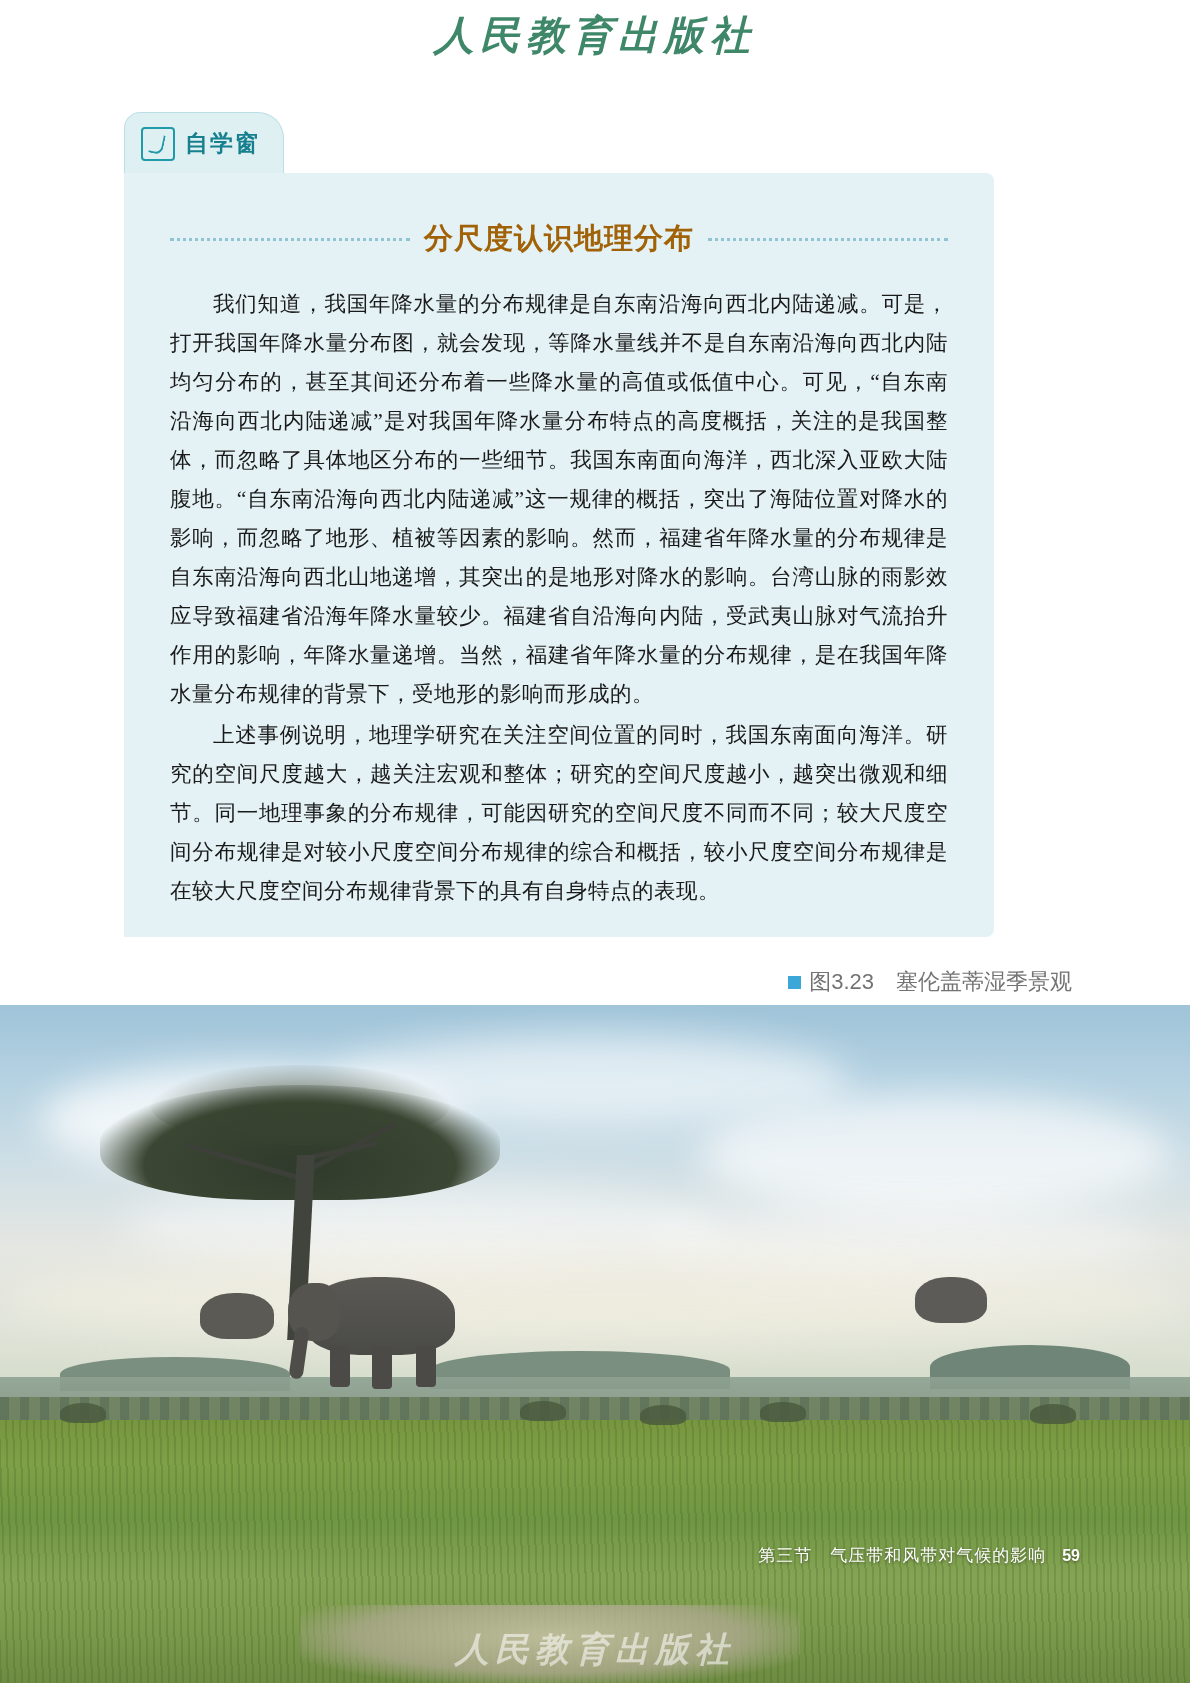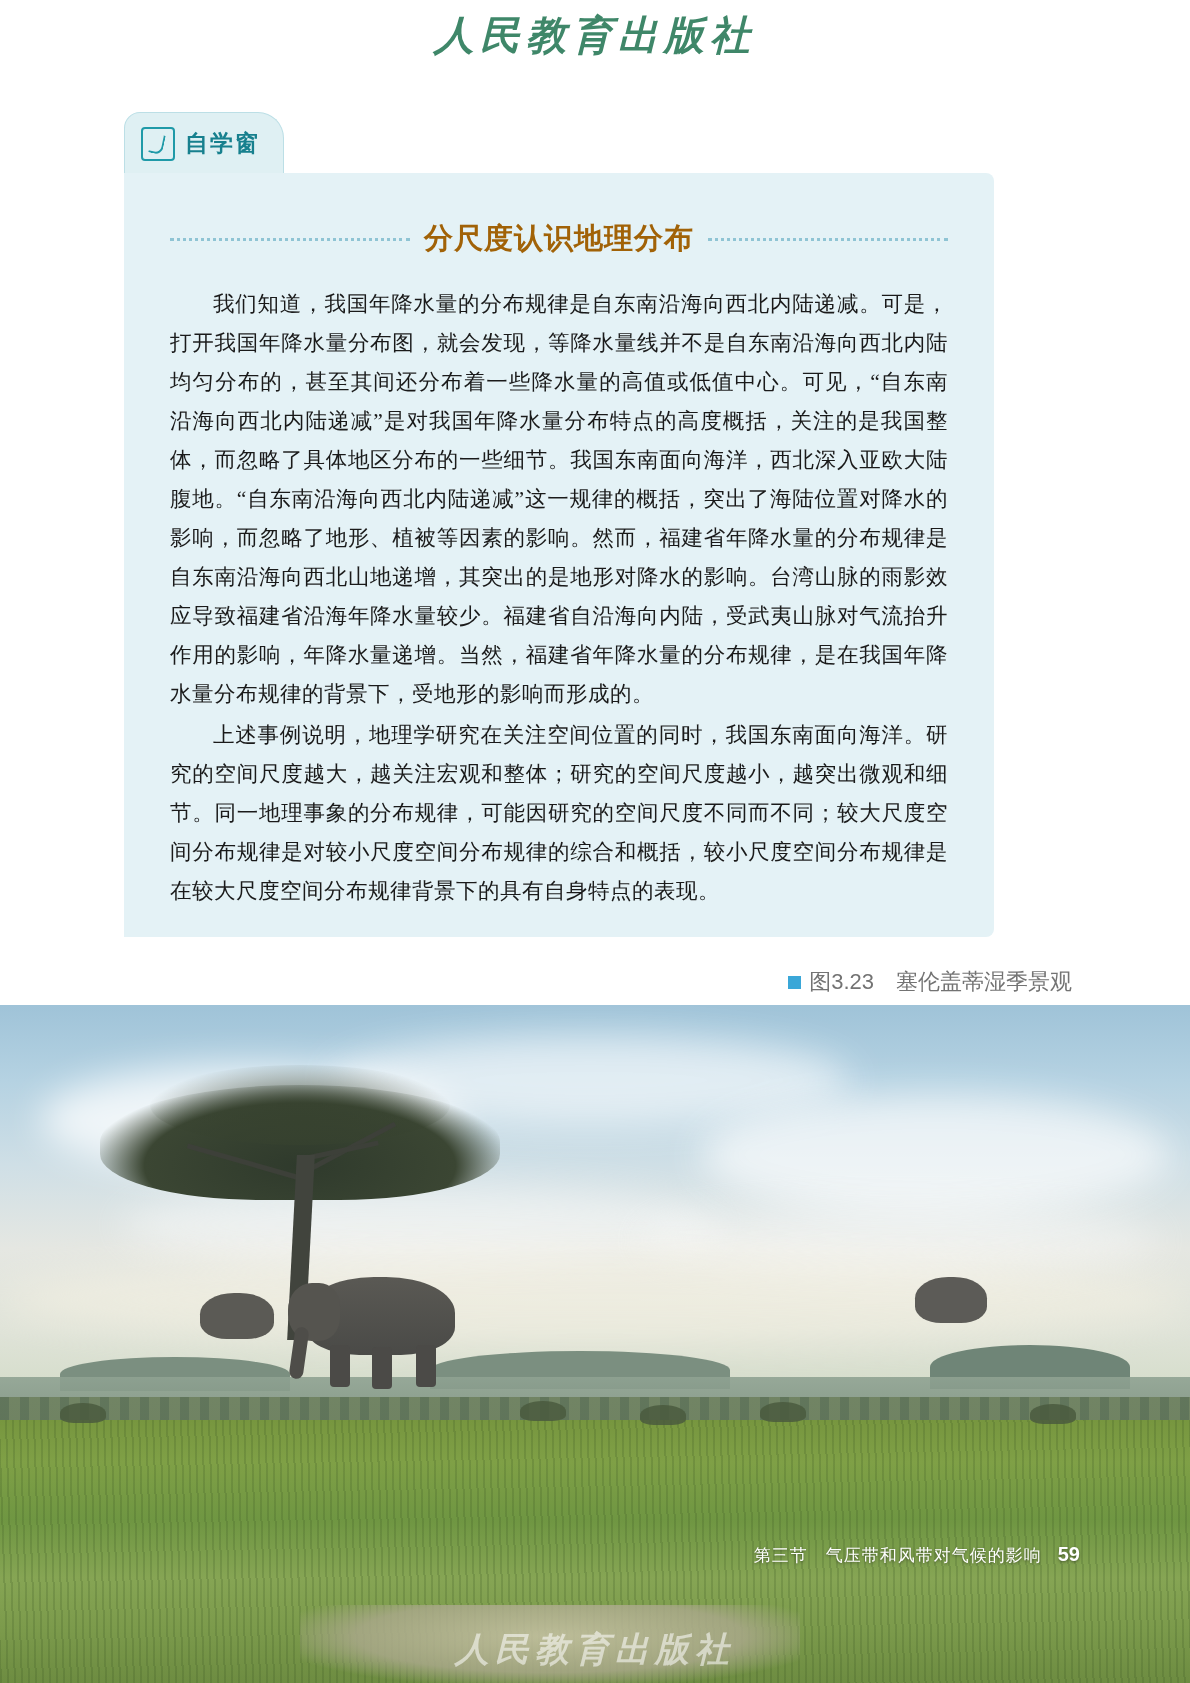--- a/index.html
+++ b/index.html
@@ -339,21 +339,21 @@
     right: 110px;
     bottom: 116px;
     display: flex;
     align-items: baseline;
     gap: 16px;
     font-family: Liberation Sans, sans-serif;
     color: #ffffff;
     text-shadow: 0 1px 3px rgba(0,0,0,.45);
   }
   .footer-text { font-size: 17px; letter-spacing: 1px; }
-  .footer-page { font-size: 20px; font-weight: 700; }
+  .footer-page { font-size: 16px; font-weight: 700; }
 </style>
 </head>
 <body>
 
 <div class="publisher-mark">人民教育出版社</div>
 
 <div class="study-box">
 
   <div class="study-tab">
     <span class="tab-icon"></span>

